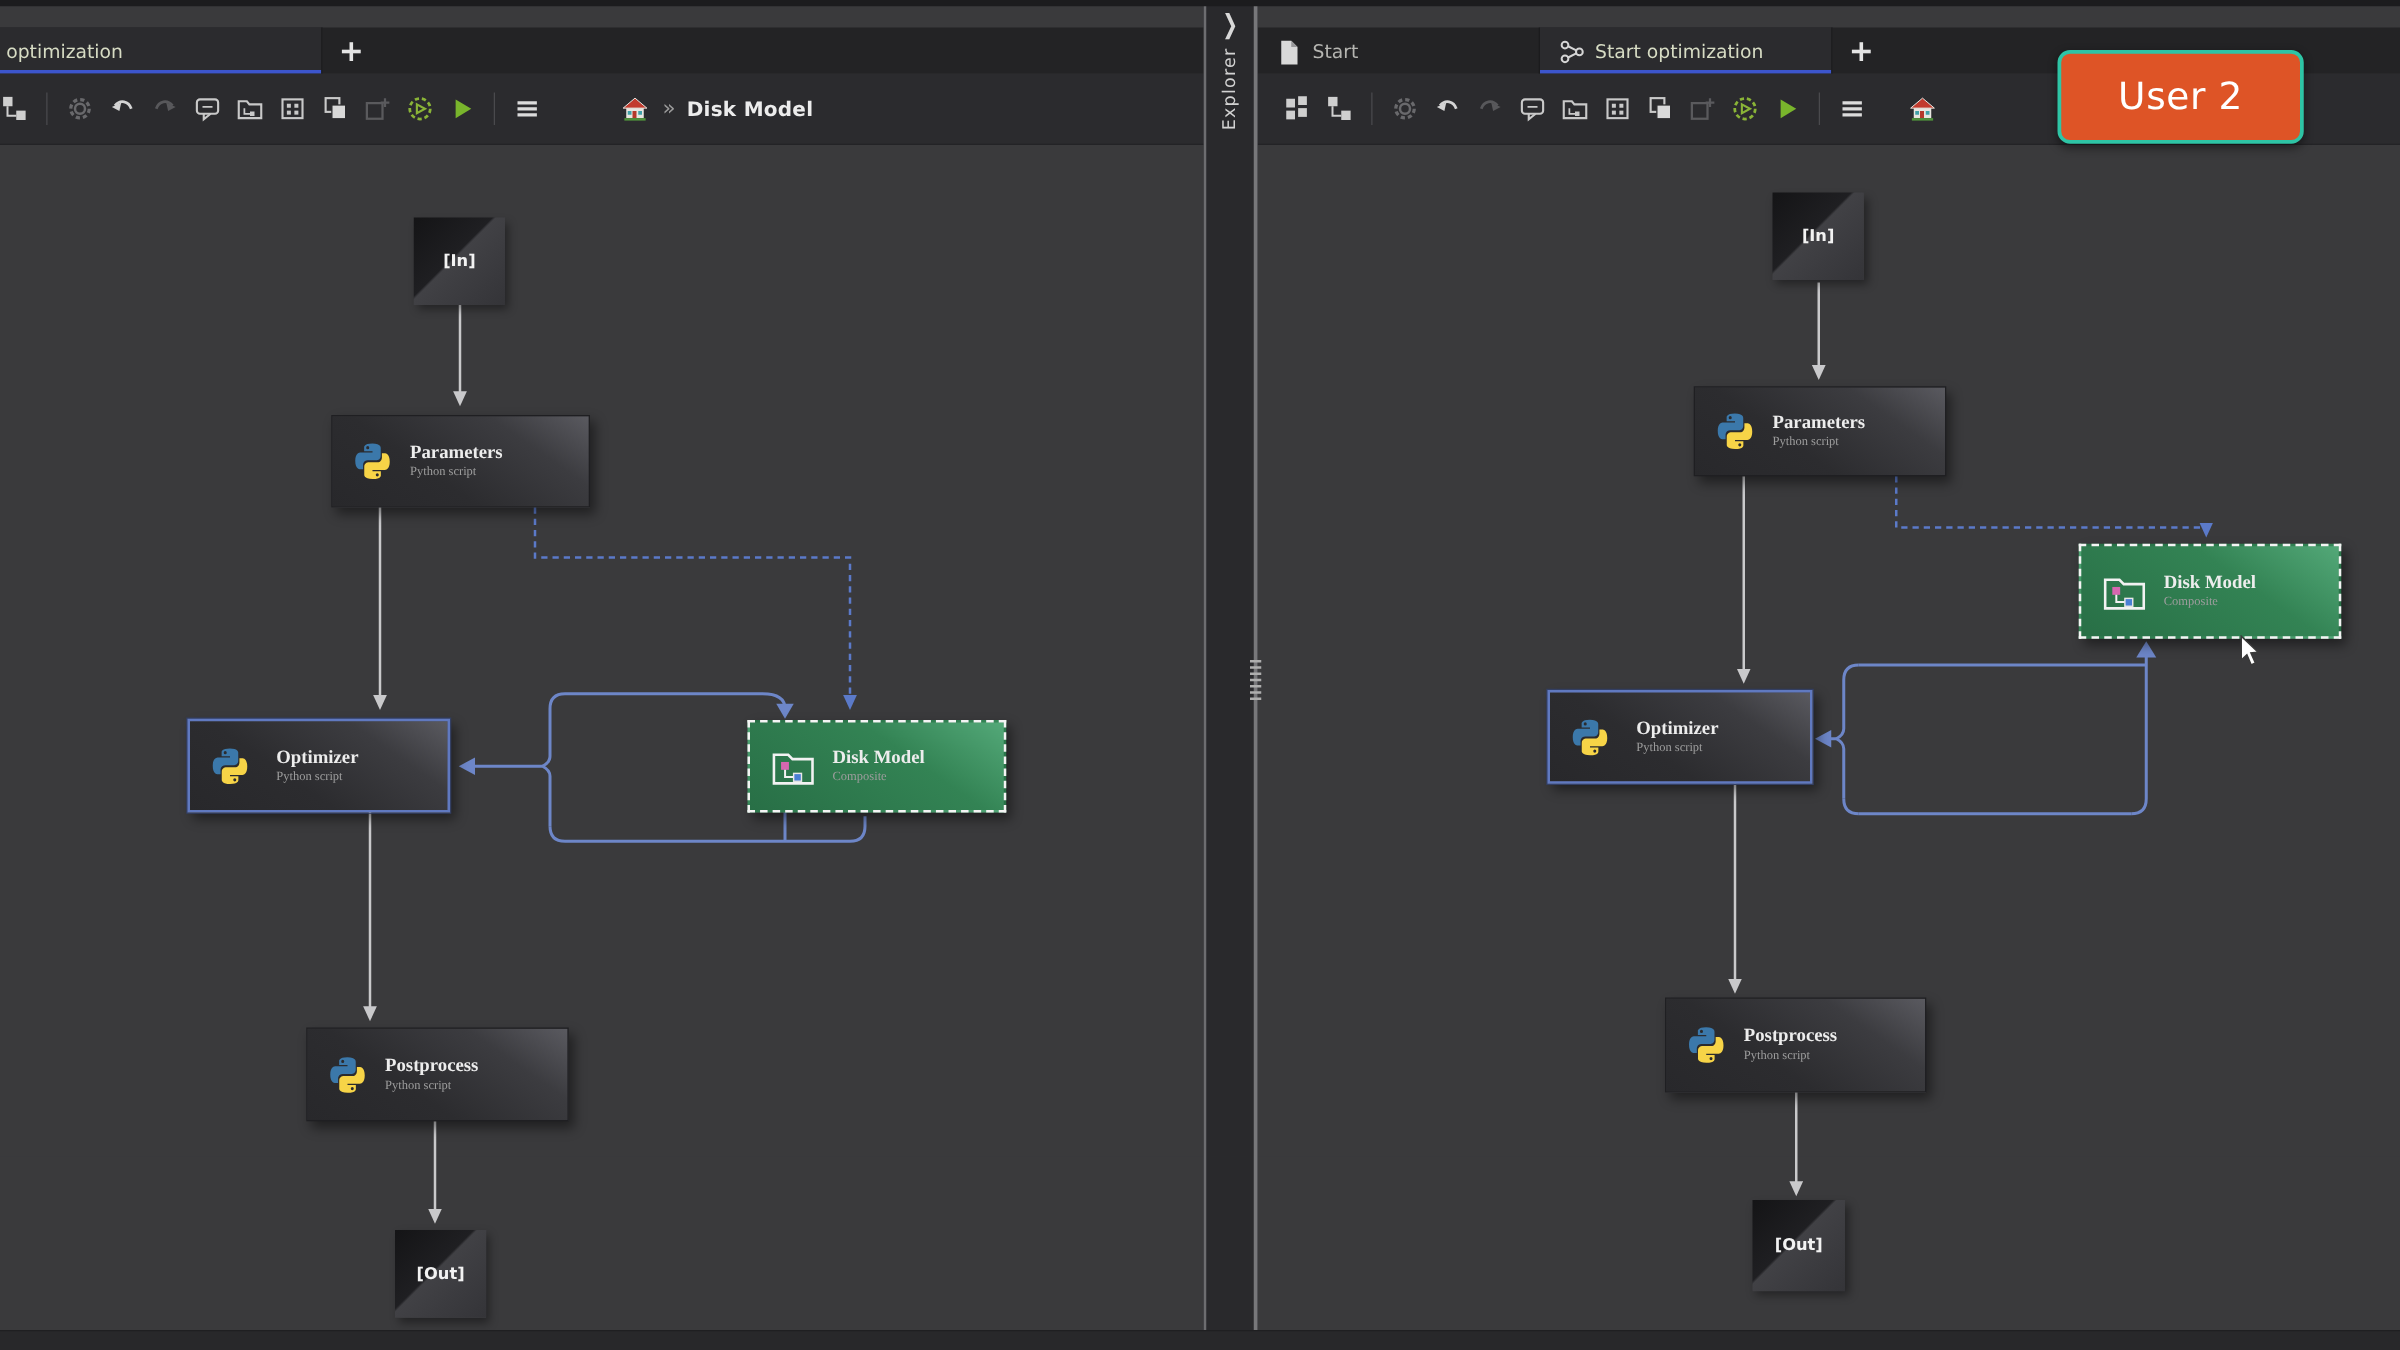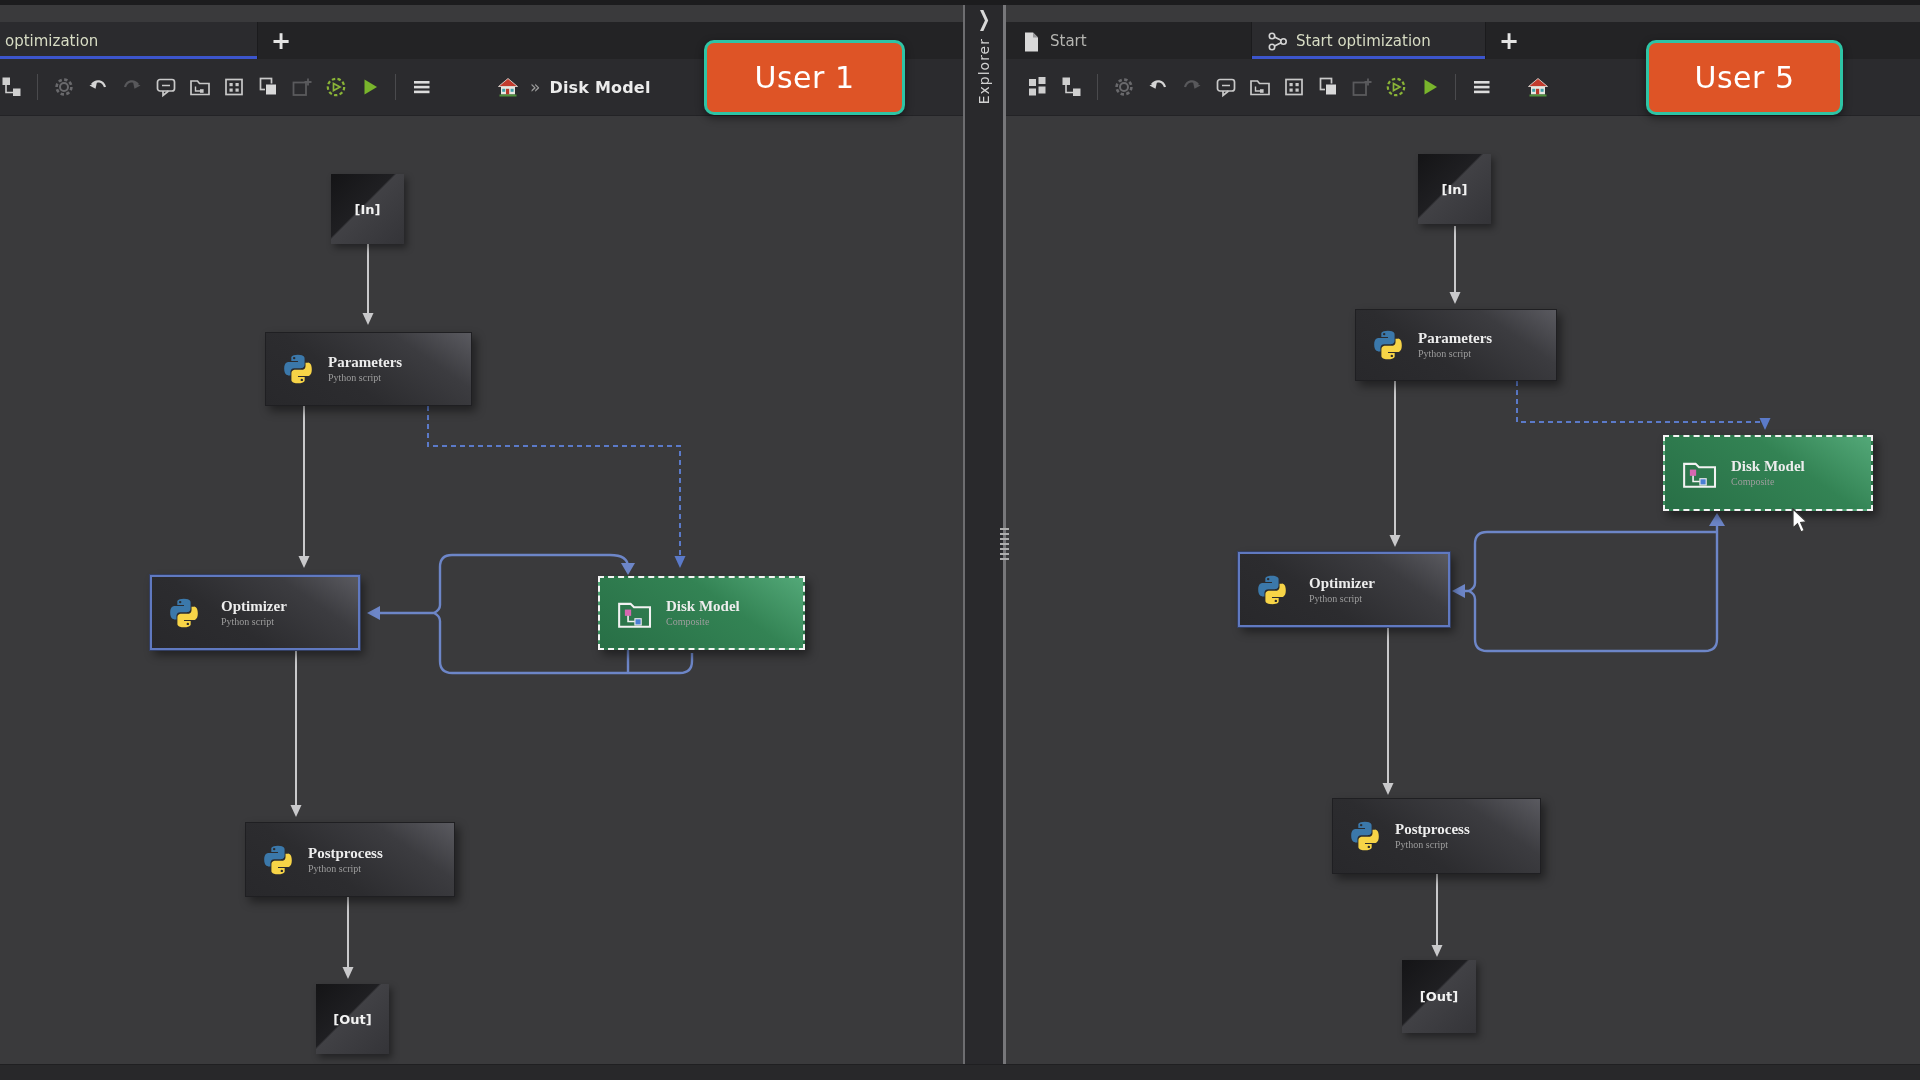--- a/index.html
+++ b/index.html
@@ -353,21 +353,21 @@
         <span></span>
         <span></span>
         <span></span>
         <span></span>
         <span></span>
     </div>
   </div>
 
   <div class="pane pane-right">
     <div class="tabbar">
-      <div class="tab" style="width:246px">
+      <div class="tab" style="width:226px">
         <svg width="22" height="22">
             <use href="#i-doc"></use>
           </svg>
         <span>Start</span>
       </div>
       <div class="tab active" style="width:234px">
         <svg width="22" height="22">
             <use href="#i-flow"></use>
           </svg>
         <span>Start optimization</span>
@@ -530,19 +530,18 @@
       </div>
 
       <div class="term" style="left:396px; top:844px; width:74px; height:73px">
         <span>[Out]</span>
       </div>
     </div>
   </div>
 
   <div class="bottombar"></div>
 
-  <div class="badge badge-1">User 1</div>
-  <div class="badge badge-2">User 5</div>
+  <div class="badge badge-2">User 2</div>
 
   <svg class="cursor" width="22" height="27">
     <path d="M1,1 L1,20 L5.5,15.8 L9,24 L12.3,22.4 L8.7,14.4 L14.5,13.8 Z" fill="#ffffff" stroke="#3a3a3a" stroke-width="1.2"></path>
   </svg>
 </div>
 
 </body></html>

